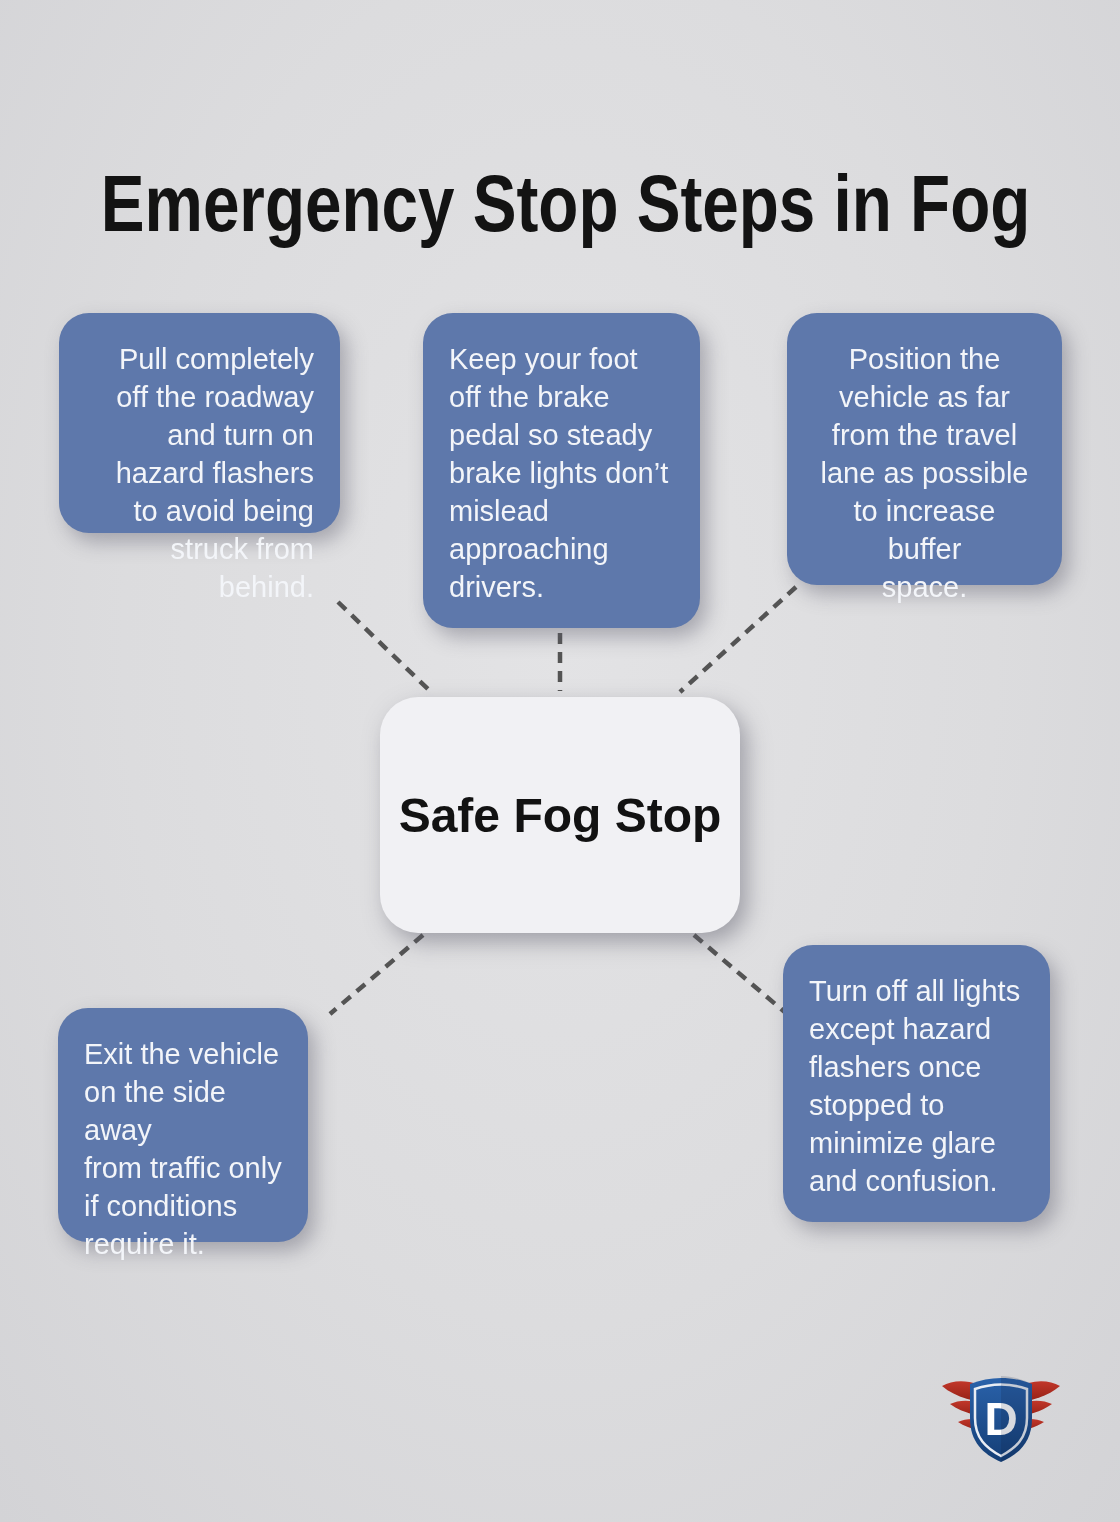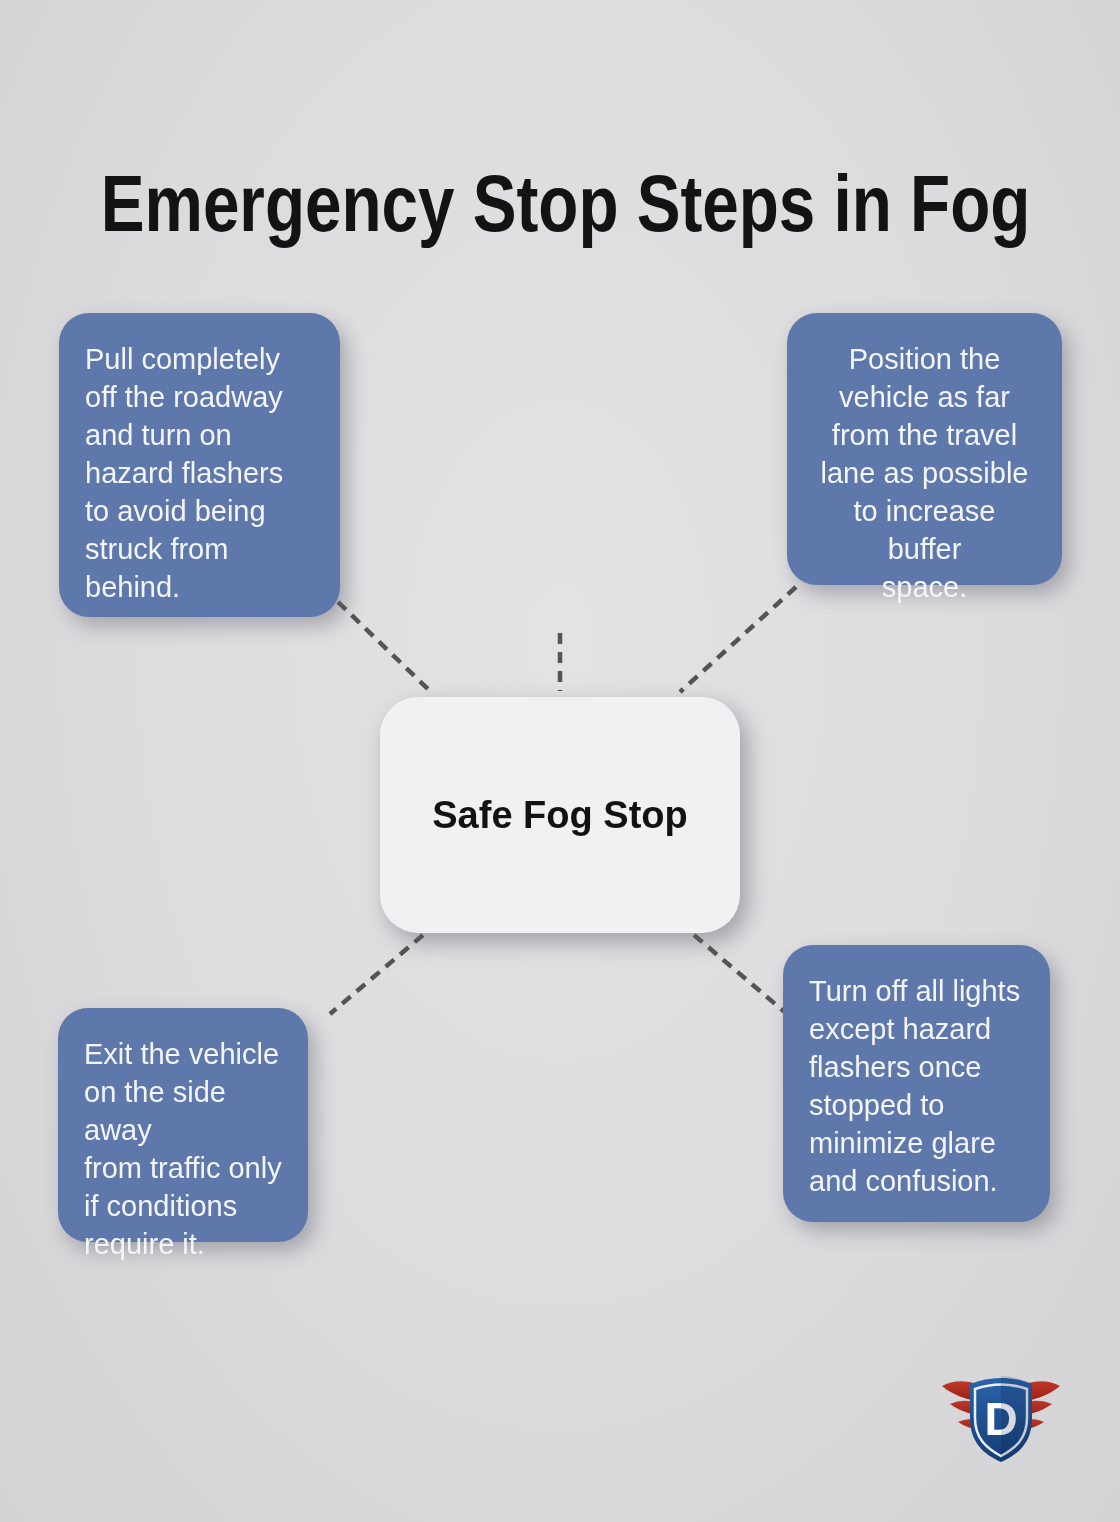--- a/index.html
+++ b/index.html
@@ -42,41 +42,41 @@
     padding: 27px 26px;
     color: #f3f5f9;
     font-size: 29px;
     line-height: 38px;
     box-shadow: 7px 9px 20px rgba(95, 95, 110, 0.45);
   }
   .step-text {
     margin: 0;
     white-space: pre-line;
   }
-  .pos-top-left    { left: 59px;  top: 313px;  width: 281px; height: 304px; }
+  .pos-top-left    { left: 59px;  top: 313px;  width: 281px; height: 220px; text-align: right; }
   .pos-top-center  { left: 423px; top: 313px;  width: 277px; height: 315px; }
   .pos-top-right   { left: 787px; top: 313px;  width: 275px; height: 272px; text-align: center; }
   .pos-bottom-left { left: 58px;  top: 1008px; width: 250px; height: 234px; }
   .pos-bottom-right{ left: 783px; top: 945px; width: 267px; height: 277px; }
   .center-node {
     position: absolute;
     left: 380px;
     top: 697px;
     width: 360px;
     height: 236px;
     box-sizing: border-box;
     background: #f1f1f4;
     border-radius: 38px;
     box-shadow: 7px 9px 22px rgba(95, 95, 110, 0.5);
     display: flex;
     align-items: center;
     justify-content: center;
   }
   .center-label {
-    font-size: 38px;
+    font-size: 48px;
     font-weight: 700;
     color: #121212;
   }
   .logo {
     position: absolute;
     left: 940px;
     top: 1372px;
     width: 122px;
     height: 92px;
   }
@@ -101,20 +101,29 @@
   <div class="step-box pos-top-left">
     <p class="step-text">Pull completely
 off the roadway
 and turn on
 hazard flashers
 to avoid being
 struck from
 behind.</p>
   </div>
 
+  <div class="step-box pos-top-center">
+    <p class="step-text">Keep your foot
+off the brake
+pedal so steady
+brake lights don’t
+mislead
+approaching
+drivers.</p>
+  </div>
 
   <div class="step-box pos-top-right">
     <p class="step-text">Position the
 vehicle as far
 from the travel
 lane as possible
 to increase buffer
 space.</p>
   </div>
 

